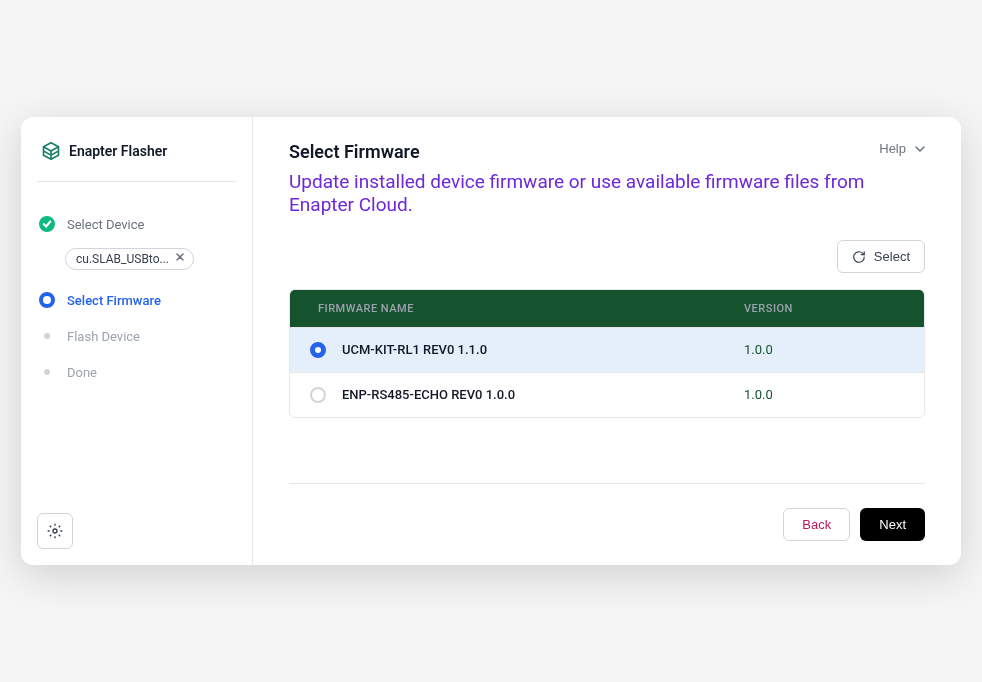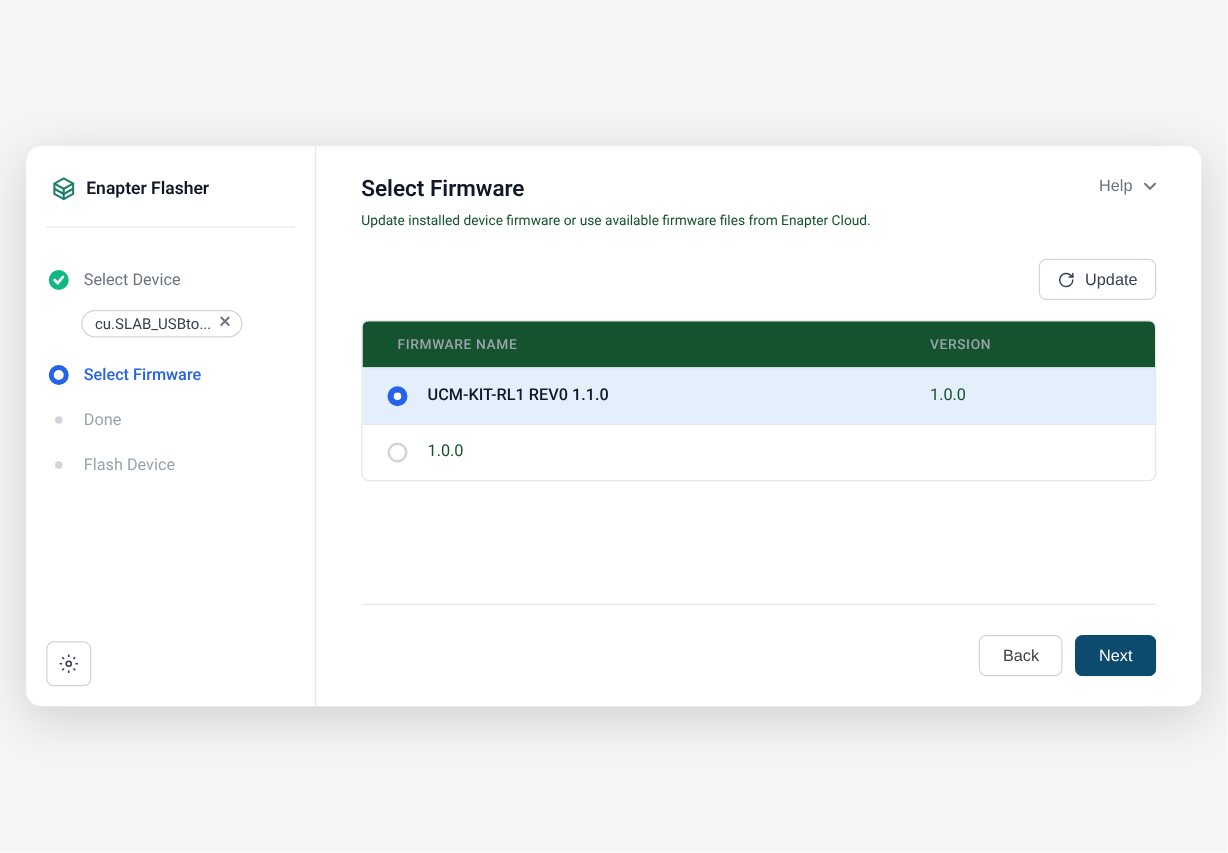--- a/index.html
+++ b/index.html
@@ -184,22 +184,22 @@
       border: none;
       color: #6b7280;
       font-size: 13px;
       cursor: pointer;
       display: flex;
       align-items: center;
       gap: 9px;
     }
     
     .page-subtitle {
-      font-size: 11px;
-      color: #14532d;
+      font-size: 19px;
+      color: #6d28d9;
       margin-bottom: 24px;
     }
     
     .toolbar {
       display: flex;
       justify-content: flex-end;
       margin-bottom: 16px;
     }
     
     .refresh-button {
@@ -295,25 +295,25 @@
       padding: 8px 18px;
       border-radius: 6px;
       font-size: 13px;
       cursor: pointer;
       border: 1px solid transparent;
     }
     
     .btn-secondary {
       background: white;
       border-color: #d1d5db;
-      color: #404040;
+      color: #be185d;
     }
     
     .btn-primary {
-      background: #0c4a6e;
+      background: #000000;
       color: white;
       font-weight: 500;
     }
     
     .check-icon {
       width: 10px;
       height: 10px;
       color: white;
     }
     
@@ -367,26 +367,26 @@
         </span>
       </div>
       
       <div class="step step-active">
         <span class="step-indicator"></span>
         <span>Select Firmware</span>
       </div>
       
       <div class="step step-pending">
         <span class="step-indicator"></span>
-        <span>Done</span>
+        <span>Flash Device</span>
       </div>
       
       <div class="step step-pending">
         <span class="step-indicator"></span>
-        <span>Flash Device</span>
+        <span>Done</span>
       </div>
     </div>
 
     <div class="sidebar-footer">
       <button class="settings-button">
         <svg class="gear-icon" viewBox="0 0 24 24" fill="none" stroke="currentColor" stroke-width="2">
           <circle cx="12" cy="12" r="3"></circle>
           <path d="M12 1v3m0 16v3M4.22 4.22l2.12 2.12m11.32 11.32l2.12 2.12M1 12h3m16 0h3M4.22 19.78l2.12-2.12M17.66 6.34l2.12-2.12"></path>
         </svg>
       </button>
@@ -405,38 +405,39 @@
     </div>
 
     <p class="page-subtitle">Update installed device firmware or use available firmware files from Enapter Cloud.</p>
 
     <div class="toolbar">
       <button class="refresh-button">
         <svg class="refresh-icon" viewBox="0 0 24 24" fill="none" stroke="currentColor" stroke-width="2" stroke-linecap="round">
           <path d="M21 12a9 9 0 1 1-3-6.7L21 8"></path>
           <path d="M21 3v5h-5"></path>
         </svg>
-        <span>Update</span>
+        <span>Select</span>
       </button>
     </div>
 
     <div class="firmware-table">
       <div class="table-header">
         <div class="col-name">FIRMWARE NAME</div>
         <div class="col-version">VERSION</div>
       </div>
 
       <div class="table-row selected">
         <span class="row-radio checked"></span>
         <span class="row-name">UCM-KIT-RL1 REV0 1.1.0</span>
         <span class="row-version">1.0.0</span>
       </div>
 
       <div class="table-row">
         <span class="row-radio unchecked"></span>
+        <span class="row-name">ENP-RS485-ECHO REV0 1.0.0</span>
         <span class="row-version">1.0.0</span>
       </div>
     </div>
 
     <div class="main-footer">
       <button class="btn btn-secondary">Back</button>
       <button class="btn btn-primary">Next</button>
     </div>
   </main>
 

